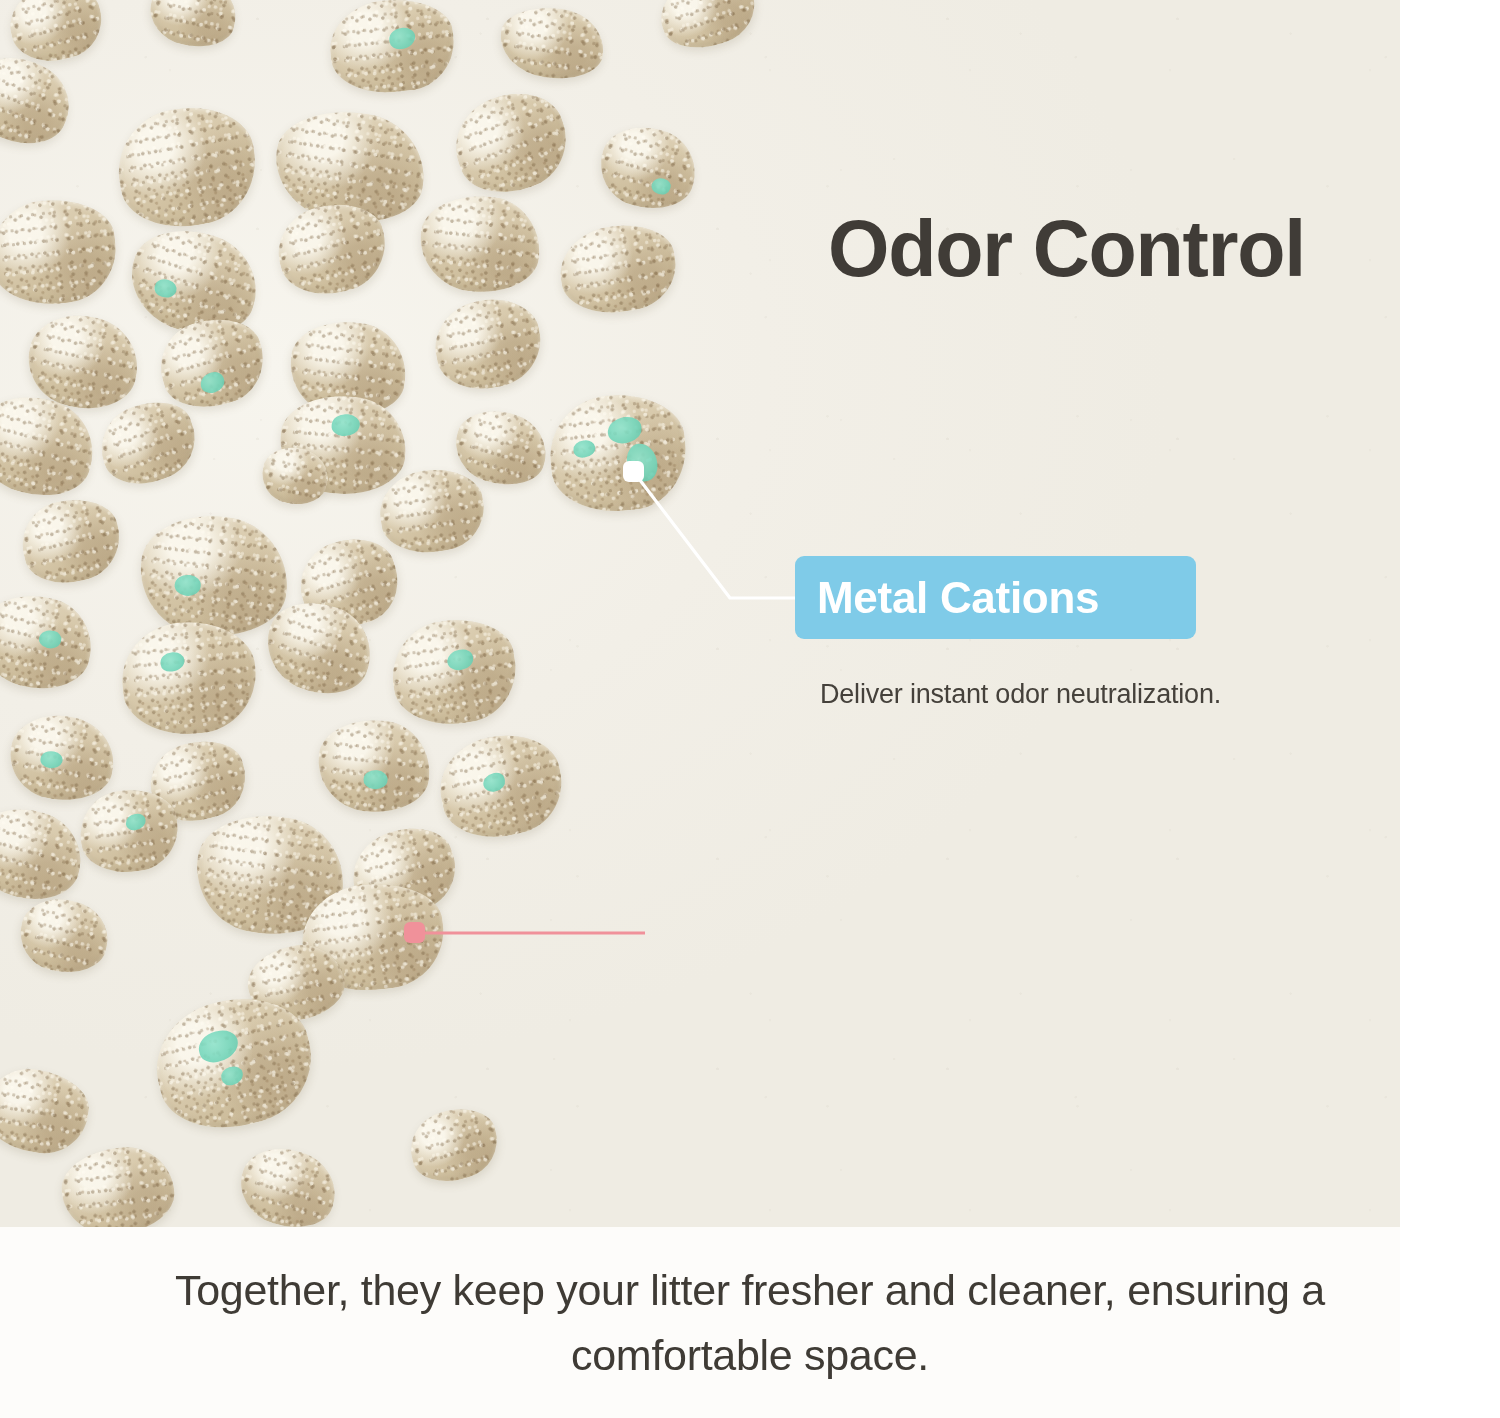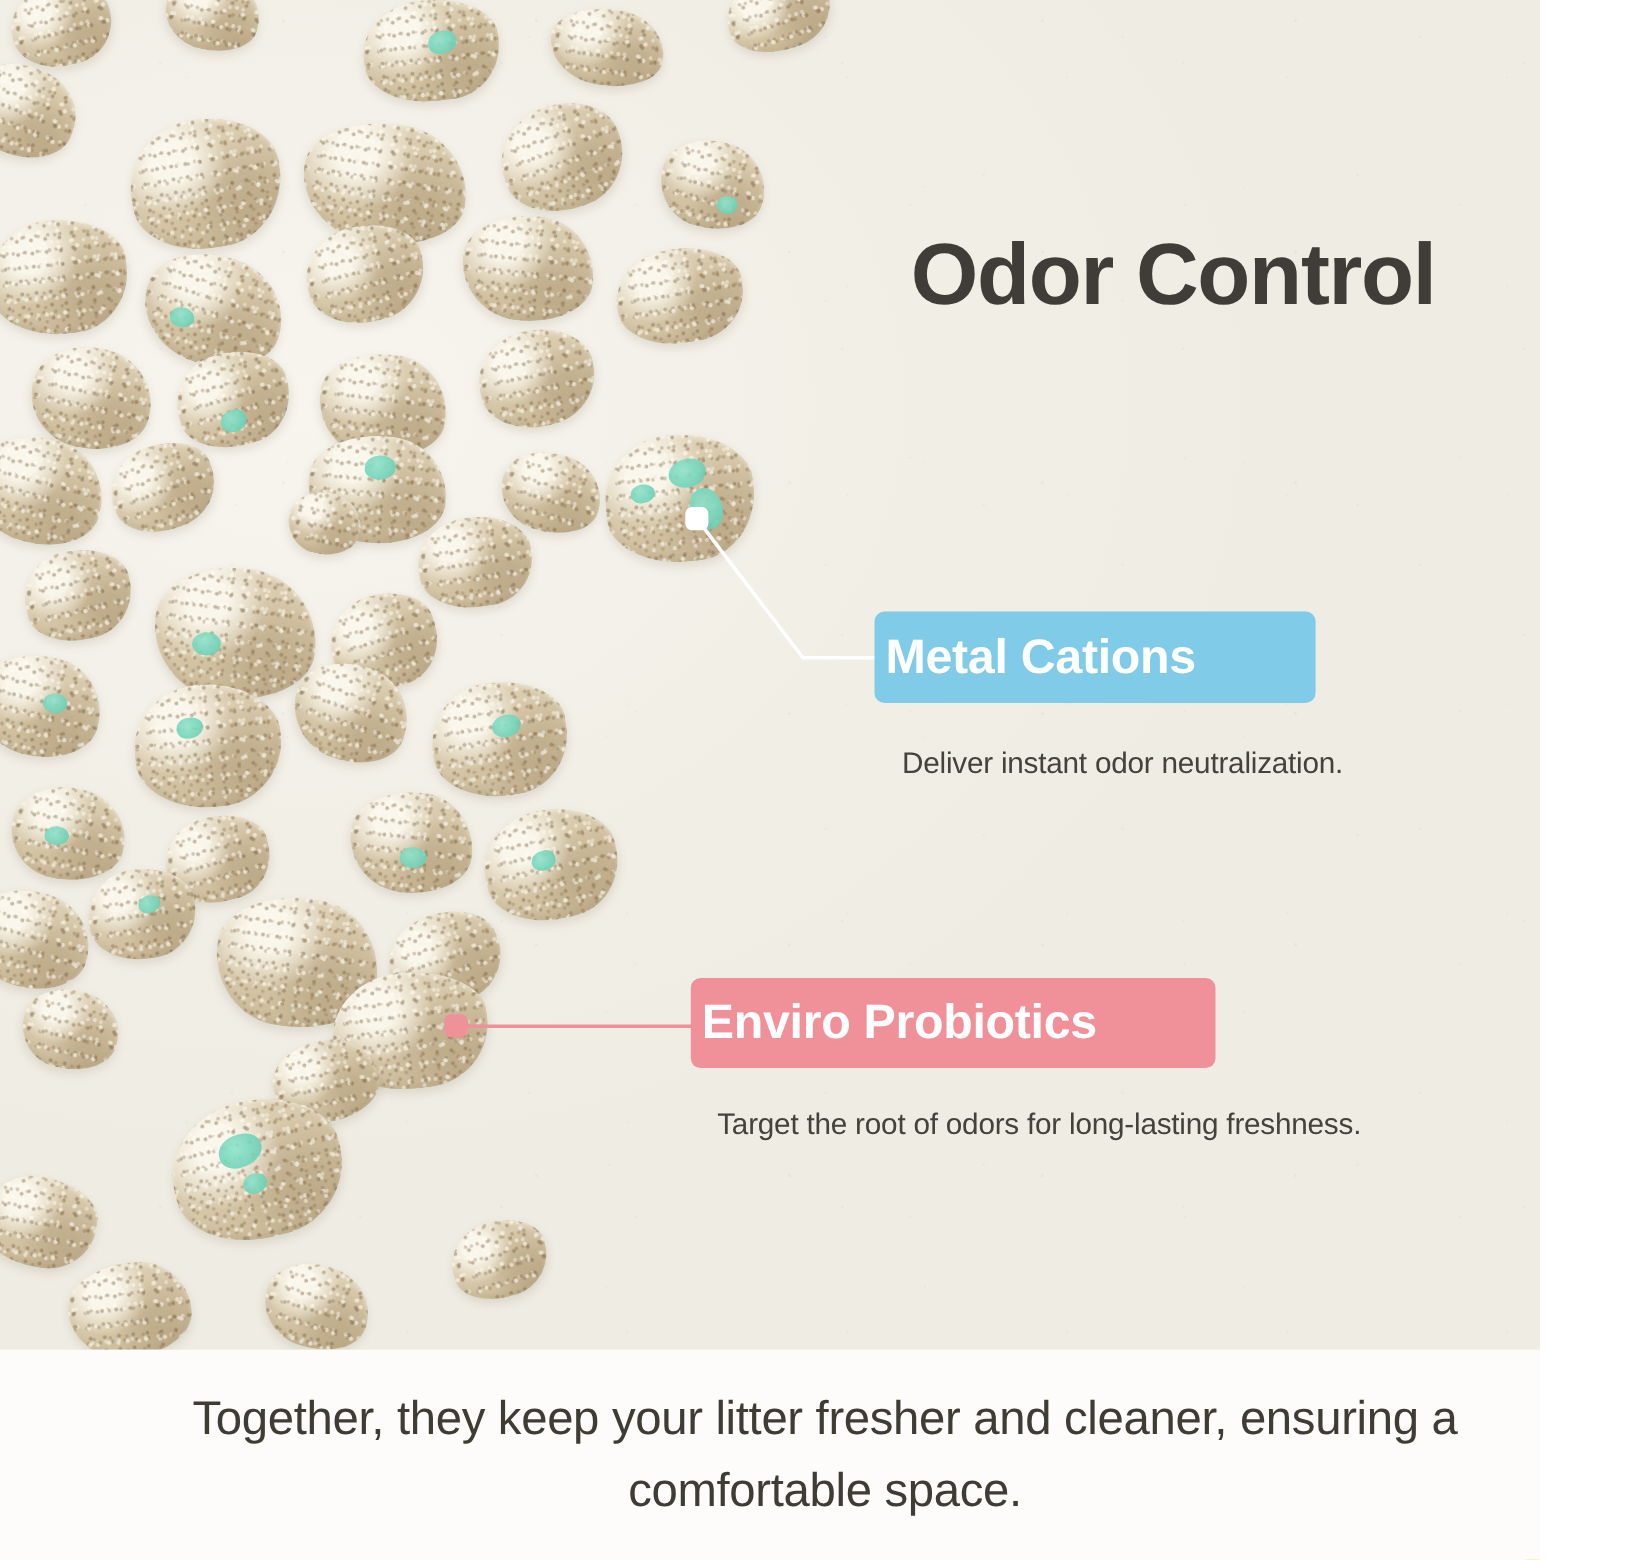--- a/index.html
+++ b/index.html
@@ -97,21 +97,21 @@
 
   .badge {
     position: absolute;
     display: flex;
     align-items: center;
     border-radius: 9px;
     color: #ffffff;
     font-weight: 700;
     font-size: 44px;
     letter-spacing: -0.3px;
-    padding: 0 10px;
+    padding: 0 22px;
     box-sizing: border-box;
     white-space: nowrap;
     text-align: center;
   }
   #badge-metal-cations {
     left: 795px; top: 556px;
     width: 401px; height: 83px;
     background: #7fcbe8;
   }
   #badge-enviro-probiotics {
@@ -280,21 +280,19 @@
     </svg>
     <div class="dot" id="dot-enviro-probiotics"></div>
 
     <div class="heading">
       <div>Odor Control</div>
     </div>
 
     <div class="badge" id="badge-metal-cations">Metal Cations</div>
     <div class="desc" id="desc-metal-cations">Deliver instant odor neutralization.</div>
 
-    <div class="badge" id="badge-enviro-probiotics">Enviro Probiotics</div>
-    <div class="desc" id="desc-enviro-probiotics">Target the root of odors for long-lasting freshness.</div>
   </div>
 
   <div class="caption-band">
     <div class="caption">Together, they keep your litter fresher and cleaner, ensuring a comfortable space.</div>
   </div>
 
 </div>
 
 </body></html>

